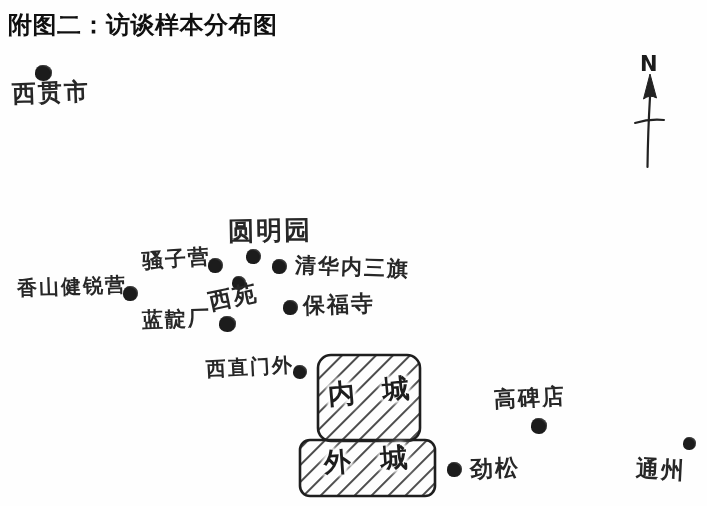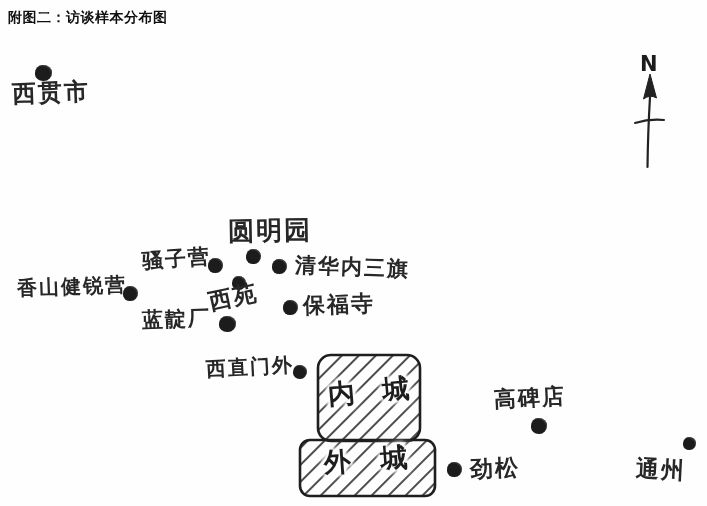--- a/index.html
+++ b/index.html
@@ -7,21 +7,21 @@
     position: relative;
     width: 707px;
     height: 506px;
     background: #fefefe;
     overflow: hidden;
     font-family: "DejaVu Sans", "Liberation Sans", sans-serif;
   }
   .page-title {
     position: absolute;
     left: 8px; top: 9px;
-    font-size: 14px;
+    font-size: 24px;
     font-weight: 700;
     color: #101010;
     letter-spacing: 0.5px;
     font-family: "Liberation Sans", "DejaVu Sans", sans-serif;
   }
   .dot {
     position: absolute;
     background: #1c1c1c;
     border-radius: 47% 53% 50% 50% / 52% 48% 56% 44%;
     box-shadow: inset -1px 1px 1px rgba(90,90,90,0.55);

